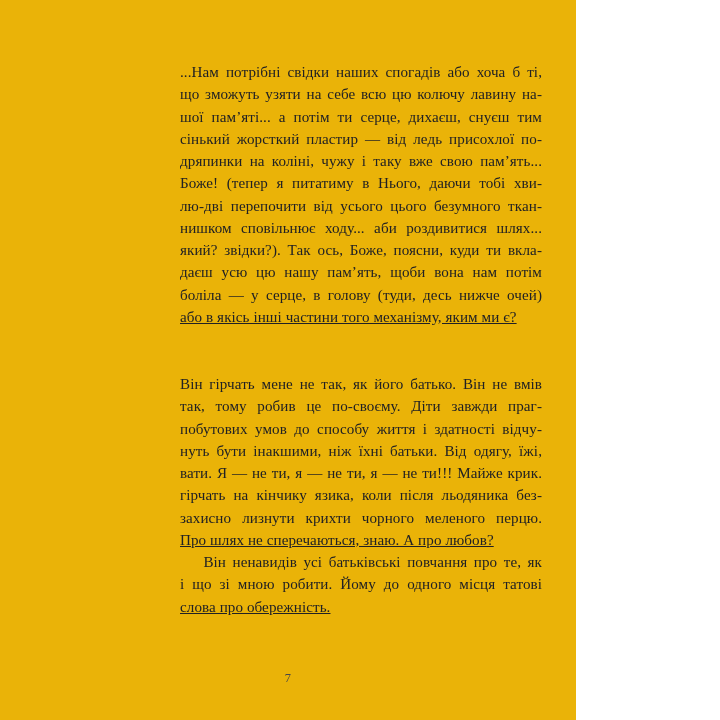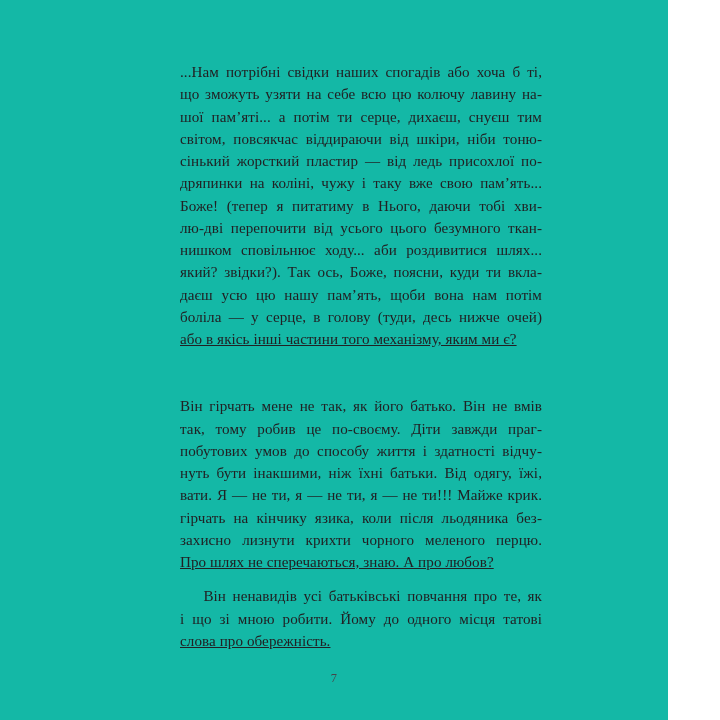--- a/index.html
+++ b/index.html
@@ -11,23 +11,23 @@
     width: 720px;
     height: 720px;
     background: #ffffff;
     font-family: "Liberation Serif", "DejaVu Serif", serif;
     color: #1d1d1f;
     overflow: hidden;
   }
 
   .page {
     position: relative;
-    width: 668px;
+    width: 576px;
     height: 720px;
-    background: #14b8a6;
+    background: #eab308;
     box-sizing: border-box;
   }
 
   
   .text-column {
     position: absolute;
     left: 180px;
     top: 61px;
     width: 362px;
   }
@@ -60,21 +60,20 @@
     text-align: justify;
     text-align-last: justify;
     white-space: nowrap;
   }
   .line.last {
     text-align-last: left;
     text-decoration: underline;
   }
   .line.indent-first {
     text-indent: 1.55em;
-    margin-top: 12px;
   }
 
   .folio {
     position: absolute;
     left: 0;
     right: 0;
     top: 669px;
     text-align: center;
     font-size: 12.4px;
     line-height: 18px;
@@ -87,21 +86,20 @@
 
 <div class="page">
 
   <div class="text-column">
 
     <div class="para-block">
       <p class="para">
         <span class="line">...Нам потрібні свідки наших спогадів або хоча б ті,</span>
         <span class="line">що зможуть узяти на себе всю цю колючу лавину на-</span>
         <span class="line">шої пам’яті... а потім ти серце, дихаєш, снуєш тим</span>
-        <span class="line">світом, повсякчас віддираючи від шкіри, ніби тоню-</span>
         <span class="line">сінький жорсткий пластир — від ледь присохлої по-</span>
         <span class="line">дряпинки на коліні, чужу і таку вже свою пам’ять...</span>
         <span class="line">Боже! (тепер я питатиму в Нього, даючи тобі хви-</span>
         <span class="line">лю-дві перепочити від усього цього безумного ткан-</span>
         <span class="line">нишком сповільнює ходу... аби роздивитися шлях...</span>
         <span class="line">який? звідки?). Так ось, Боже, поясни, куди ти вкла-</span>
         <span class="line">даєш усю цю нашу пам’ять, щоби вона нам потім</span>
         <span class="line">боліла — у серце, в голову (туди, десь нижче очей)</span>
         <span class="line last">або в якісь інші частини того механізму, яким ми є?</span>
       </p>

